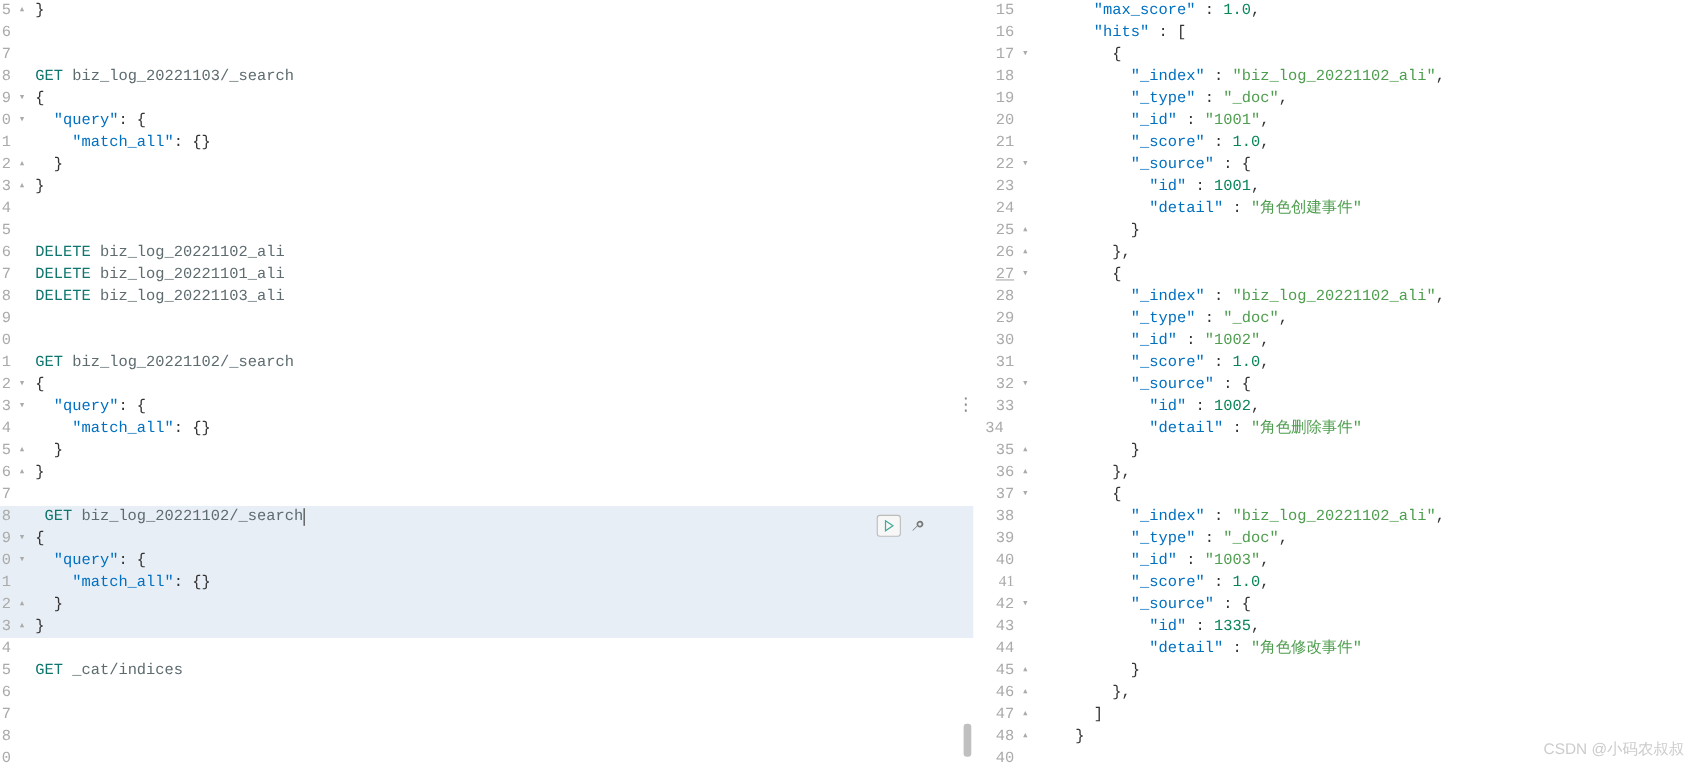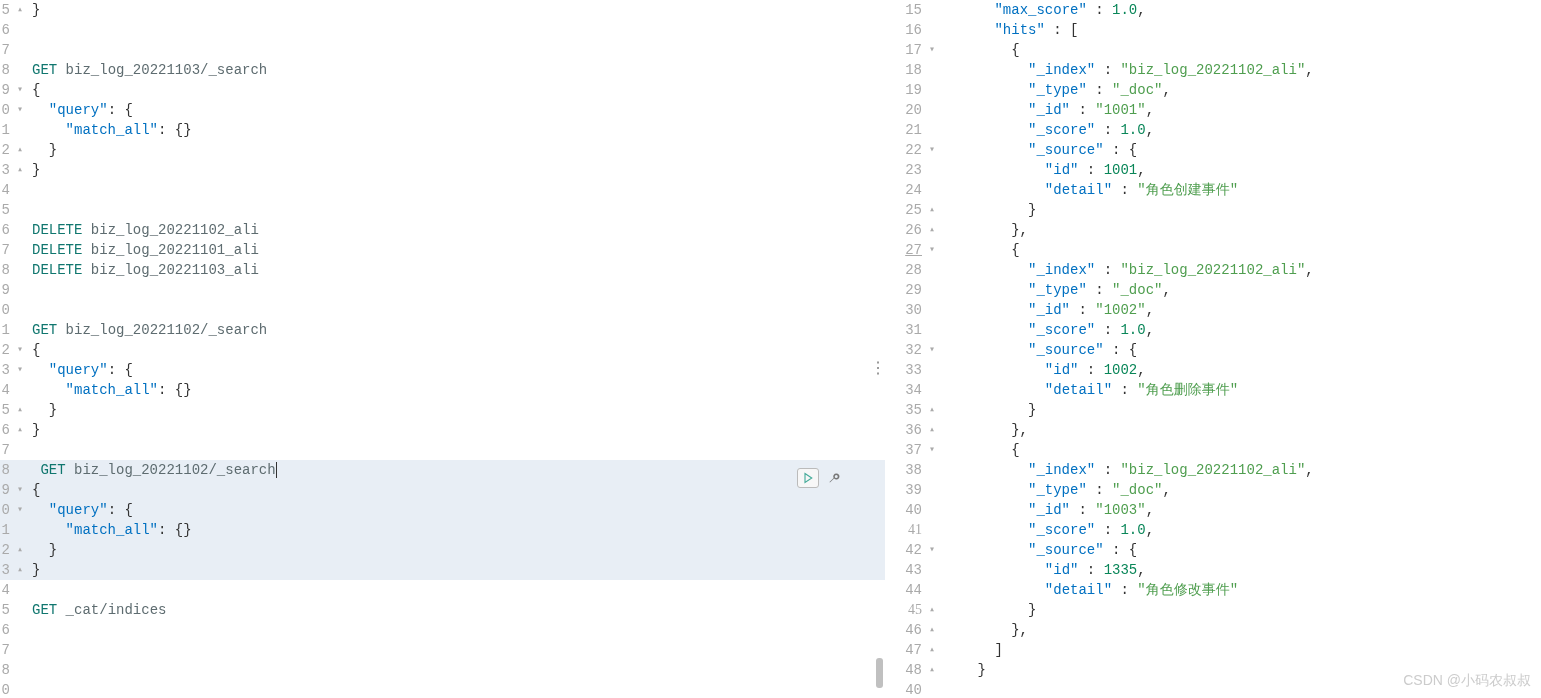--- a/index.html
+++ b/index.html
@@ -403,21 +403,21 @@
         <div class="gutter-col" style="width: 40px;">32</div>
         <div class="gutter-fold">▾</div>
         <div class="code-text"><span class="">          </span><span class="tk-key">"_source"</span><span class="tk-brace"> : {</span></div>
       </div>
       <div class="code-line">
         <div class="gutter-col" style="width: 40px;">33</div>
         <div class="gutter-fold"></div>
         <div class="code-text"><span class="">            </span><span class="tk-key">"id"</span><span class="tk-punc"> : </span><span class="tk-num">1002</span><span class="tk-punc">,</span></div>
       </div>
       <div class="code-line">
-        <div class="gutter-col" style="width: 40px;">34</div>
+        <div class="gutter-col" style="width: 40px; text-align: center;">34</div>
         <div class="gutter-fold"></div>
         <div class="code-text"><span class="">            </span><span class="tk-key">"detail"</span><span class="tk-punc"> : </span><span class="tk-str">"角色删除事件"</span></div>
       </div>
       <div class="code-line">
         <div class="gutter-col" style="width: 40px;">35</div>
         <div class="gutter-fold">▴</div>
         <div class="code-text"><span class="tk-brace">          }</span></div>
       </div>
       <div class="code-line">
         <div class="gutter-col" style="width: 40px;">36</div>
@@ -458,21 +458,21 @@
         <div class="gutter-col" style="width: 40px;">43</div>
         <div class="gutter-fold"></div>
         <div class="code-text"><span class="">            </span><span class="tk-key">"id"</span><span class="tk-punc"> : </span><span class="tk-num">1335</span><span class="tk-punc">,</span></div>
       </div>
       <div class="code-line">
         <div class="gutter-col" style="width: 40px;">44</div>
         <div class="gutter-fold"></div>
         <div class="code-text"><span class="">            </span><span class="tk-key">"detail"</span><span class="tk-punc"> : </span><span class="tk-str">"角色修改事件"</span></div>
       </div>
       <div class="code-line">
-        <div class="gutter-col" style="width: 40px; font-family: Liberation Serif, serif;">45</div>
+        <div class="gutter-col" style="width: 40px;">45</div>
         <div class="gutter-fold">▴</div>
         <div class="code-text"><span class="tk-brace">          }</span></div>
       </div>
       <div class="code-line">
         <div class="gutter-col" style="width: 40px;">46</div>
         <div class="gutter-fold">▴</div>
         <div class="code-text"><span class="tk-brace">        },</span></div>
       </div>
       <div class="code-line">
         <div class="gutter-col" style="width: 40px;">47</div>

